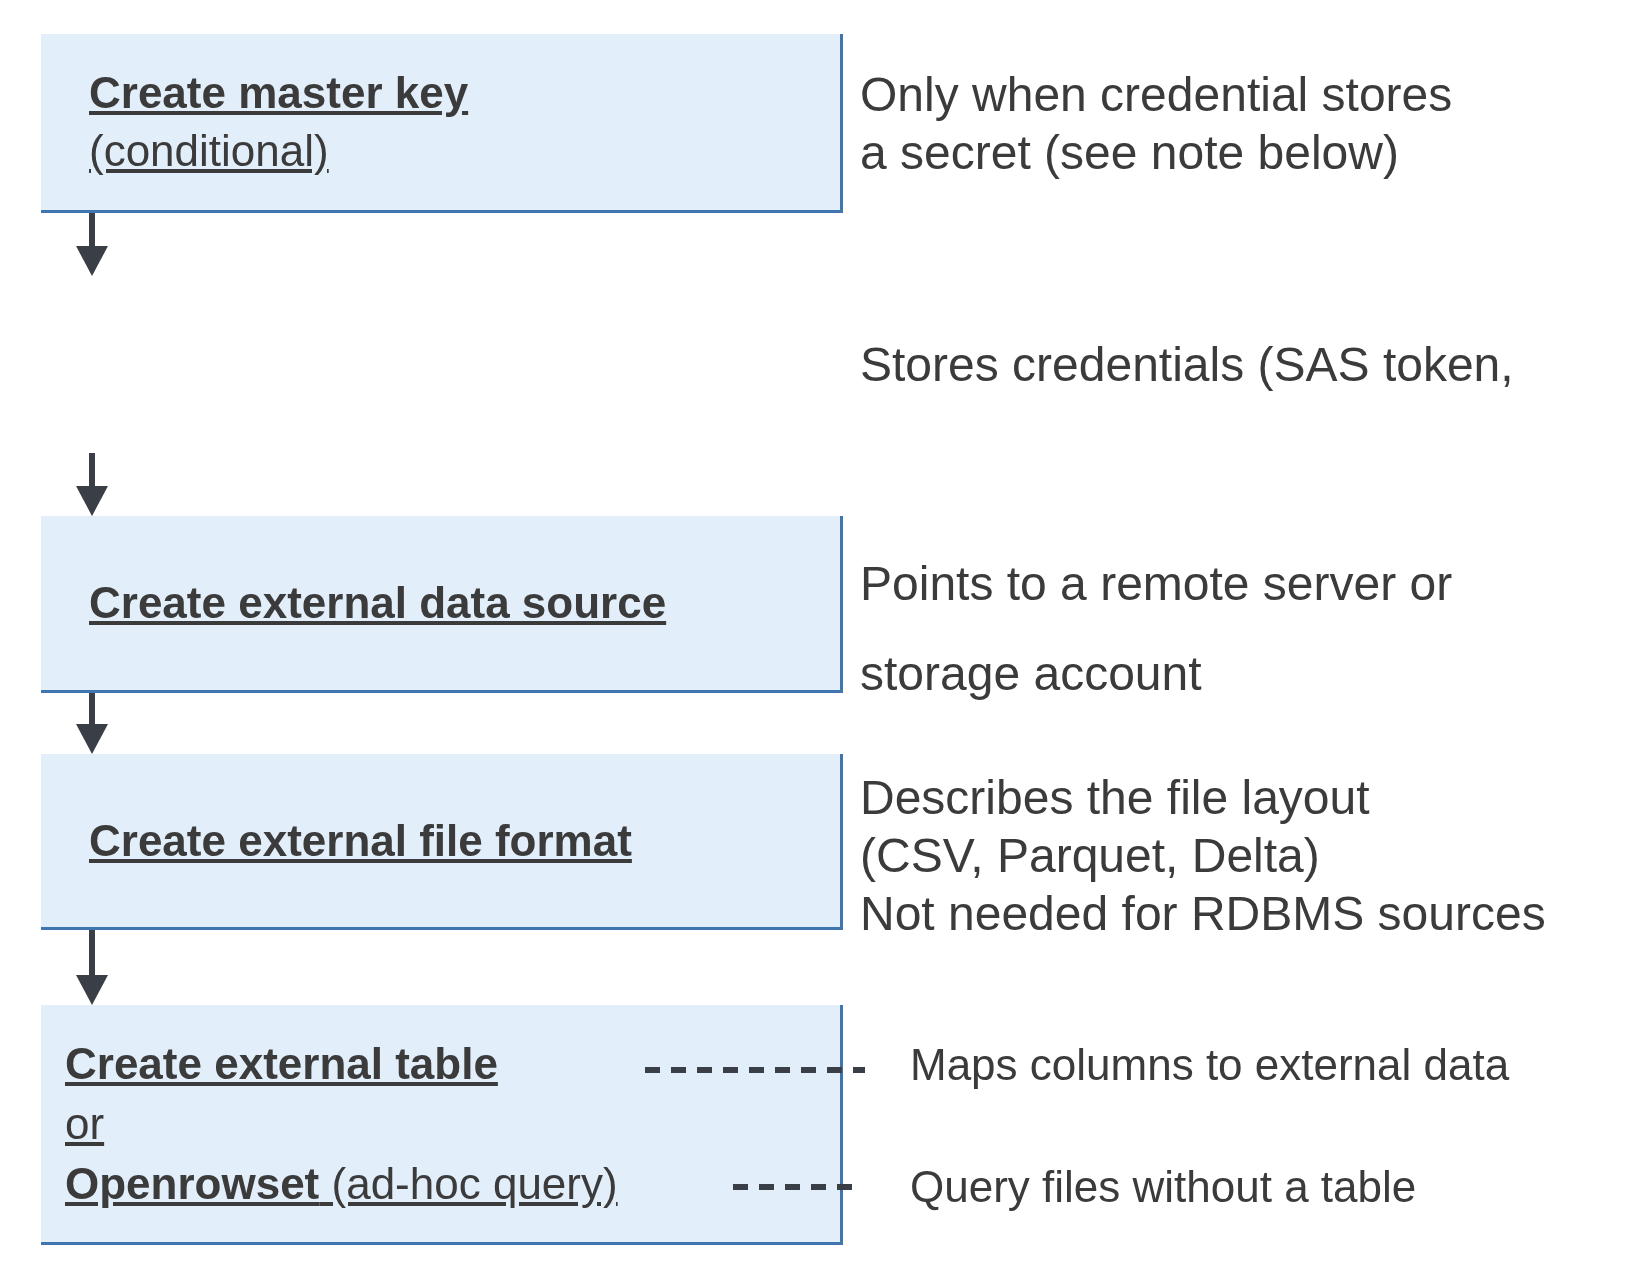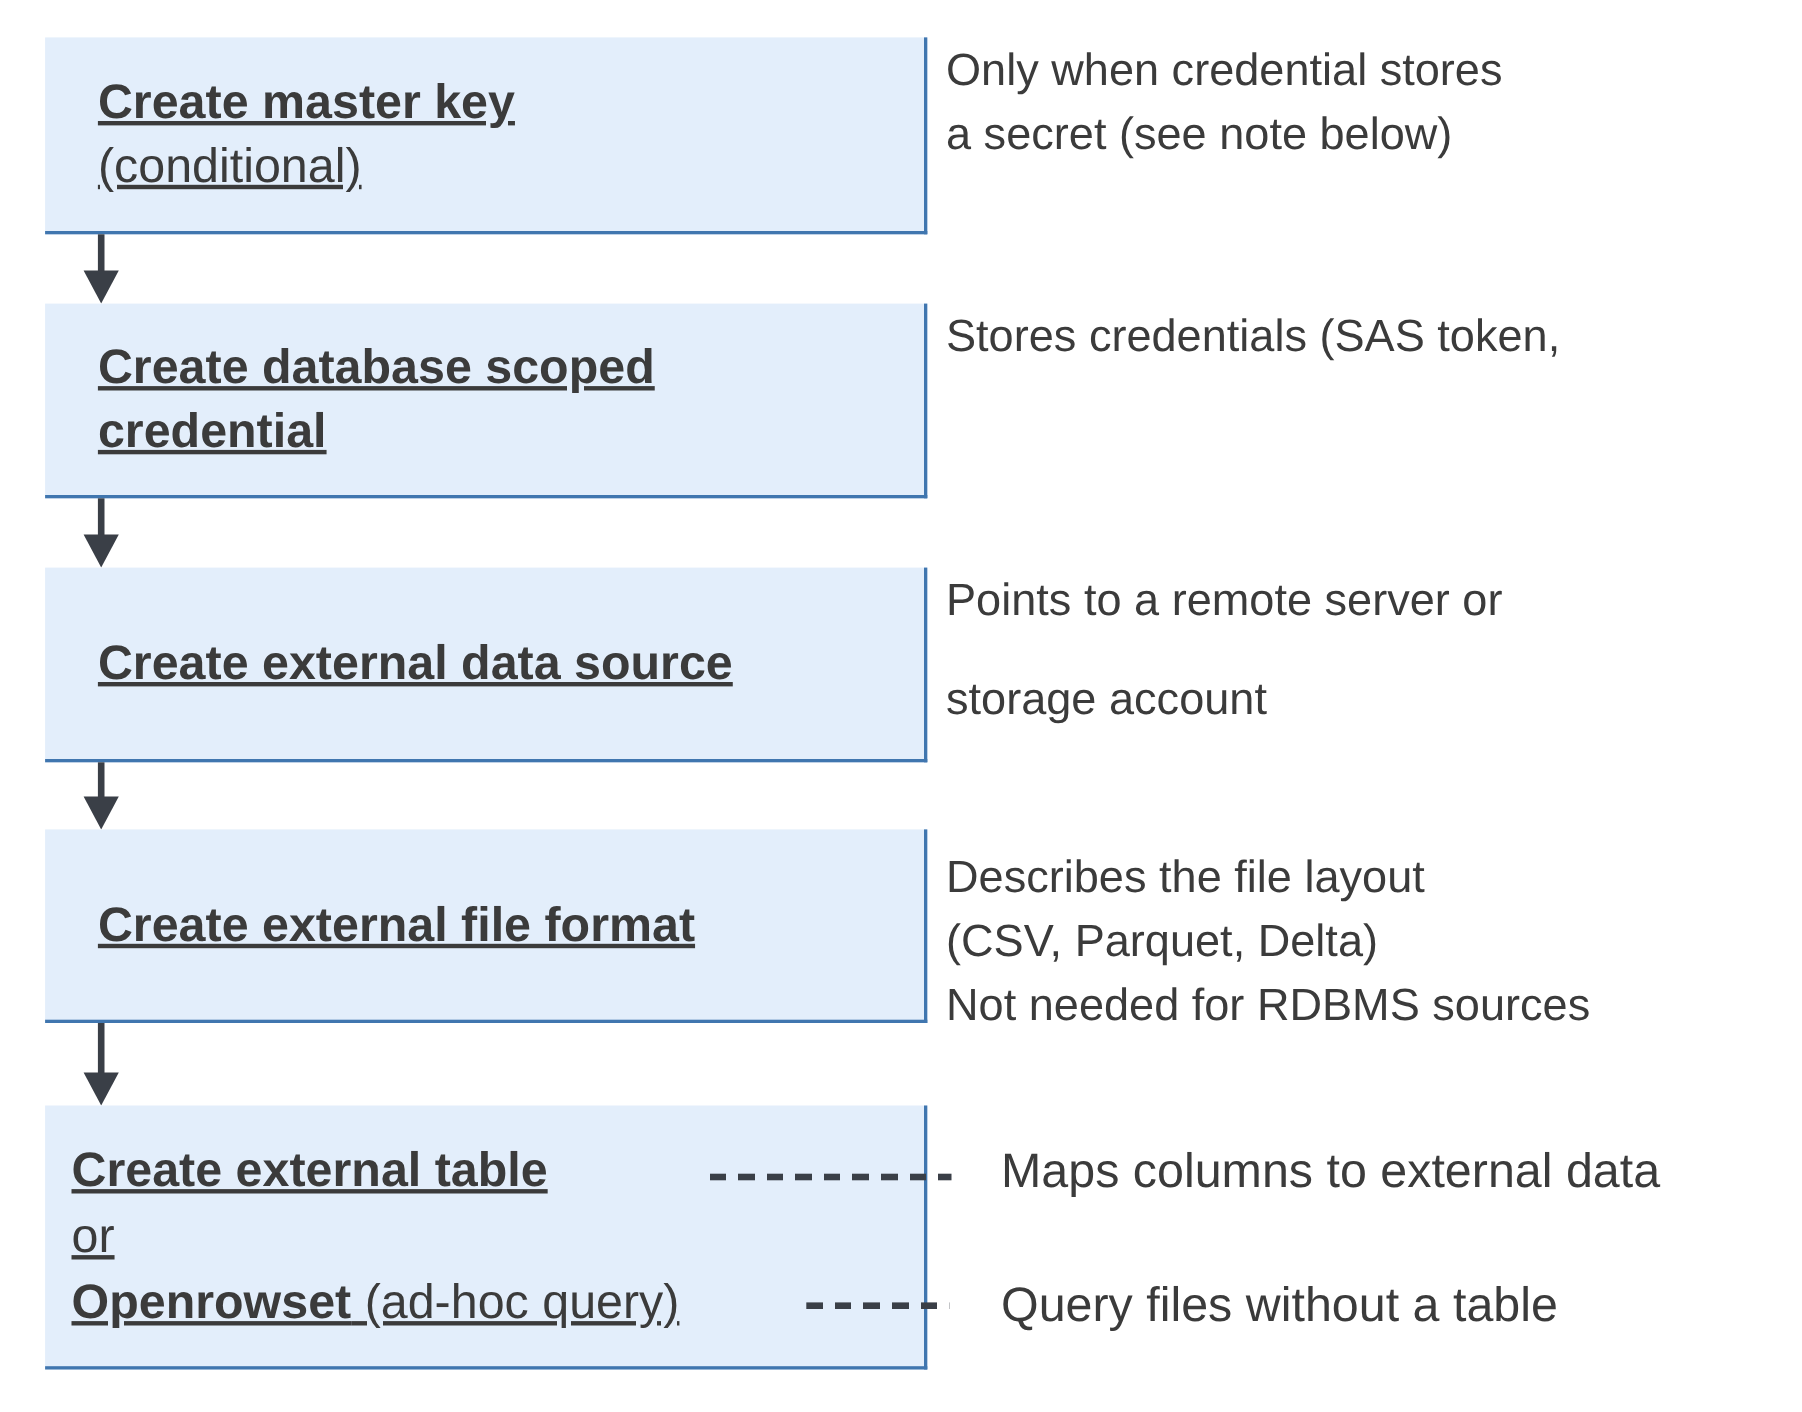--- a/index.html
+++ b/index.html
@@ -58,21 +58,22 @@
     border-right: 16px solid transparent;
     border-top: 30px solid var(--arrow, #3a3f47);
   }
 
   .ann {
     position: absolute;
     left: 860px;
     width: 760px;
     display: flex;
     flex-direction: column;
-    font-size: 41px;
+    justify-content: center;
+    font-size: 48px;
     line-height: 58px;
   }
   .ann-line {
     position: absolute;
     left: 875px;
     width: 740px;
     font-size: 44px;
     line-height: 60px;
     white-space: nowrap;
     margin-left: 35px;
@@ -93,24 +94,20 @@
   <div class="box" style="top:34px;height:179px;">
     <div><span class="b">Create master key</span></div>
     <div>(conditional)</div>
   </div>
 
   <div class="arrow" style="top:213px;height:63px;">
     <div class="stem"></div>
     <div class="head"></div>
   </div>
 
-  <div class="box" style="top:276px;height:177px;">
-    <div><span class="b">Create database scoped</span></div>
-    <div><span class="b">credential</span></div>
-  </div>
 
   <div class="arrow" style="top:453px;height:63px;">
     <div class="stem"></div>
     <div class="head"></div>
   </div>
 
   <div class="box" style="top:516px;height:177px;">
     <div><span class="b">Create external data source</span></div>
   </div>
 
@@ -136,21 +133,21 @@
 
   <div class="ann" style="top:34px;height:179px;">
     <div>Only when credential stores</div>
     <div>a secret (see note below)</div>
   </div>
 
   <div class="ann" style="top:276px;height:177px;">
     <div>Stores credentials (SAS token,</div>
   </div>
 
-  <div class="ann" style="top:516px;height:177px;gap:32px;">
+  <div class="ann" style="top:540px;height:177px;gap:32px;">
     <div>Points to a remote server or</div>
     <div>storage account</div>
   </div>
 
   <div class="ann" style="top:768px;height:176px;">
     <div>Describes the file layout</div>
     <div>(CSV, Parquet, Delta)</div>
     <div>Not needed for RDBMS sources</div>
   </div>
 

